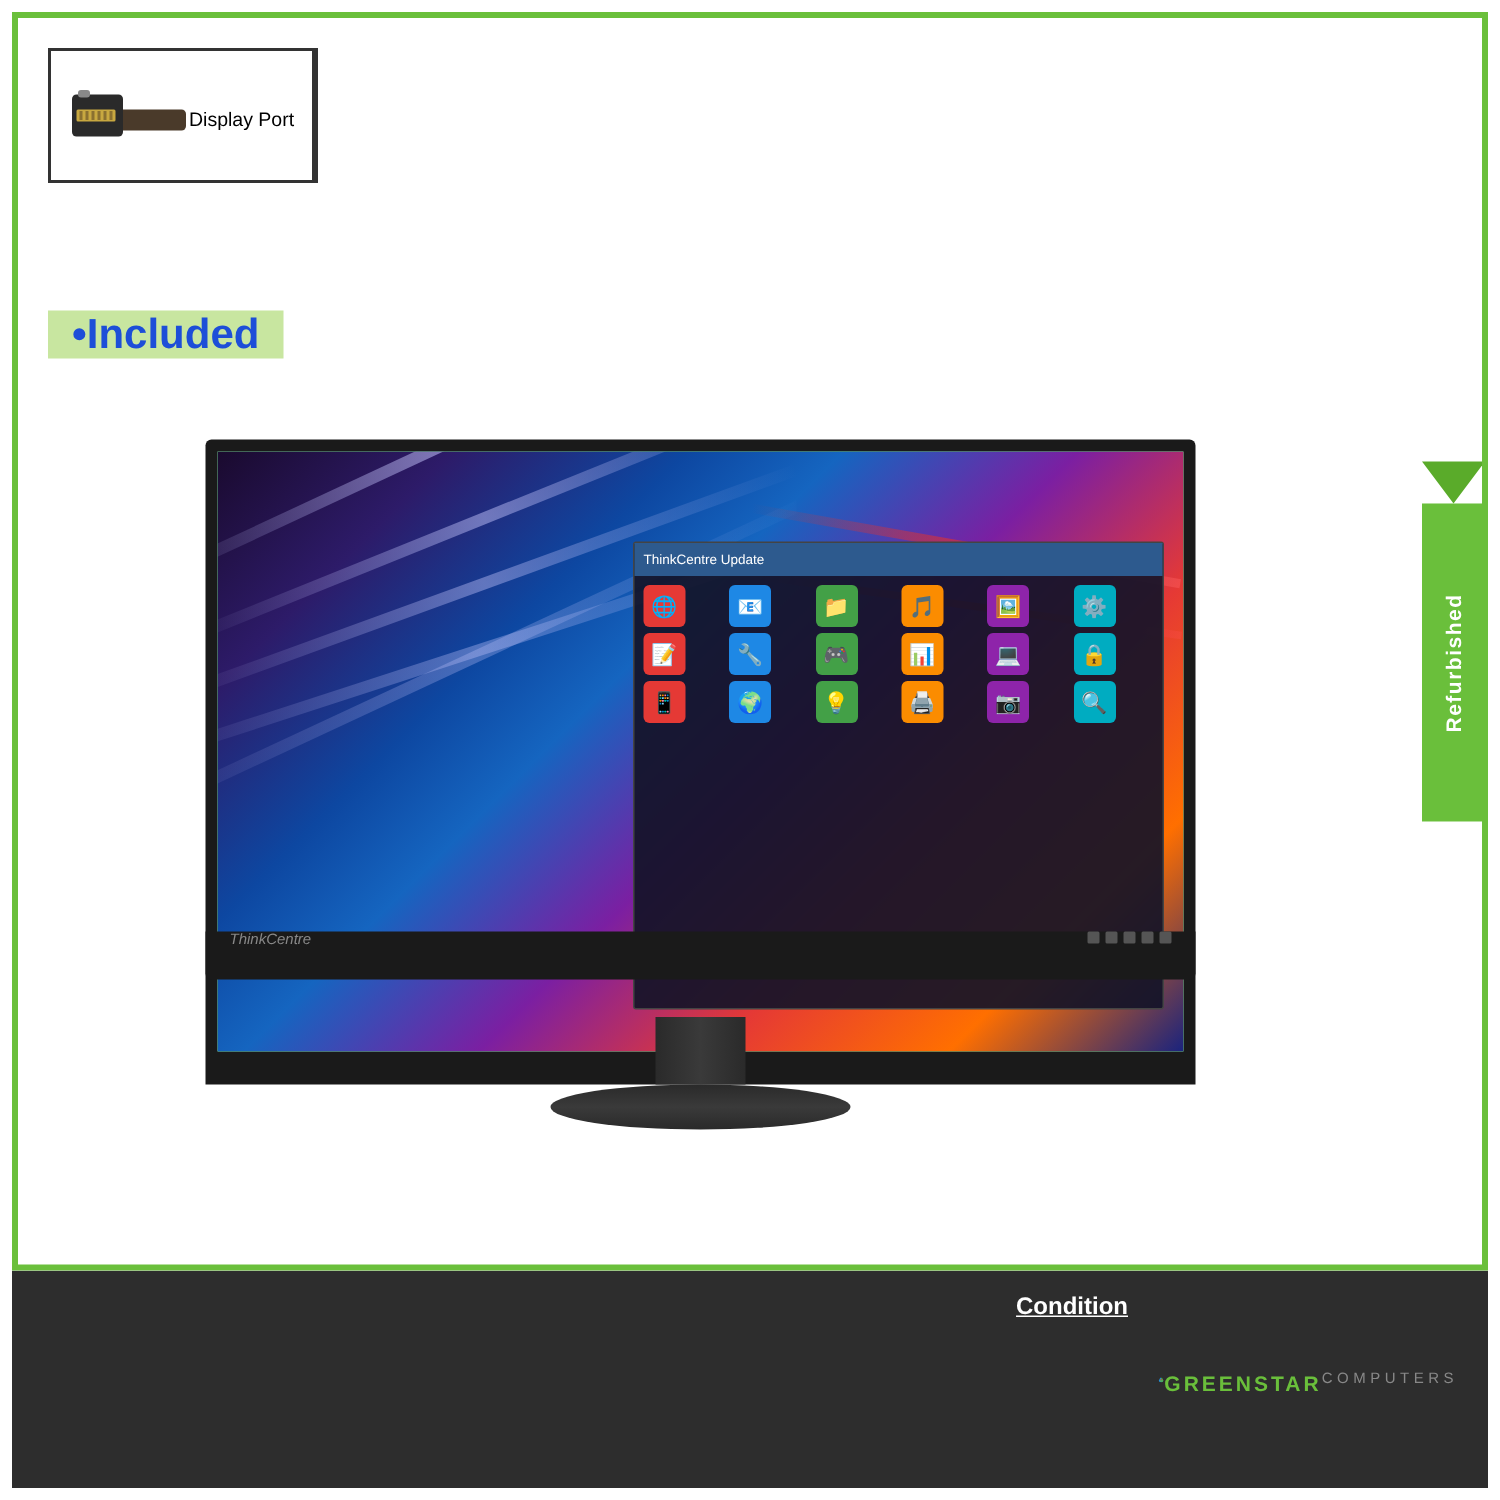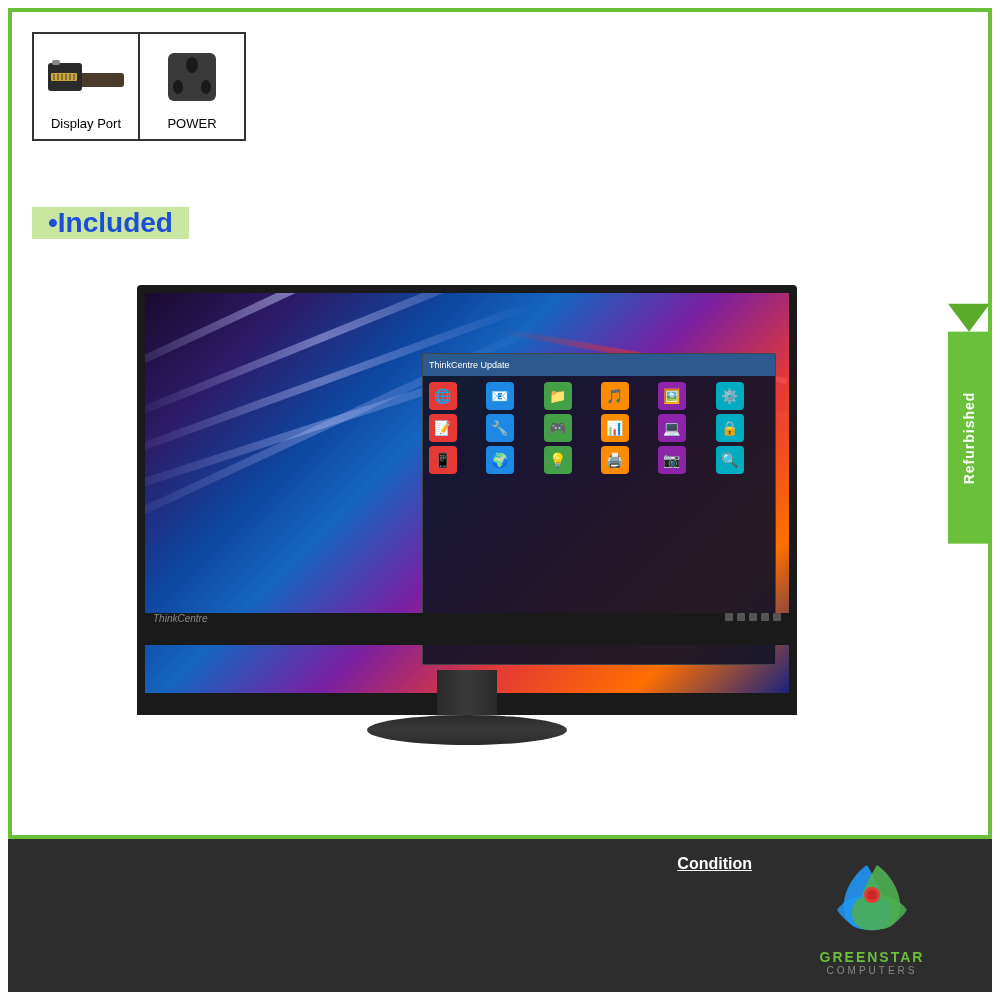--- a/index.html
+++ b/index.html
@@ -75,21 +75,21 @@
       top: 20px;
       left: 20px;
       border: 2px solid #333;
       display: flex;
       flex-direction: row;
       background: #fff;
     }
 
     .accessory-item {
       display: flex;
-      flex-direction: column;
+      flex-direction: row;
       align-items: center;
       padding: 8px 12px;
       justify-content: space-between;
     }
 
     .accessory-item:first-child {
       border-right: 2px solid #333;
     }
 
     .accessory-icon {
@@ -353,21 +353,21 @@
     .condition-body {
       font-size: 13px;
       color: #ddd;
       line-height: 1.5;
     }
 
     
     .logo-area {
       width: 200px;
       display: flex;
-      flex-direction: column;
+      flex-direction: row;
       align-items: center;
       justify-content: center;
     }
 
     .logo-icon {
       width: 90px;
       height: 90px;
     }
 
     .logo-text {
@@ -415,33 +415,20 @@
             <rect x="19" y="29" width="2" height="6" fill="#8a7030"></rect>
             <rect x="23" y="29" width="2" height="6" fill="#8a7030"></rect>
             <rect x="27" y="29" width="2" height="6" fill="#8a7030"></rect>
 
             <rect x="6" y="15" width="8" height="5" rx="2" fill="#888"></rect>
           </svg>
         </div>
         <span class="accessory-label">Display Port</span>
       </div>
 
-      <div class="accessory-item">
-        <div class="accessory-icon">
-          <svg class="power-svg" viewBox="0 0 65 65" xmlns="http://www.w3.org/2000/svg">
-
-            <rect x="8" y="8" width="48" height="48" rx="6" fill="#3a3a3a"></rect>
-
-            <ellipse cx="32" cy="20" rx="6" ry="8" fill="#1a1a1a"></ellipse>
-            <ellipse cx="18" cy="42" rx="5" ry="7" fill="#1a1a1a"></ellipse>
-            <ellipse cx="46" cy="42" rx="5" ry="7" fill="#1a1a1a"></ellipse>
-          </svg>
-        </div>
-        <span class="accessory-label">POWER</span>
-      </div>
     </div>
 
     <div class="included-section">
       <span class="included-text">
         <span>•</span><span>Included</span>
       </span>
     </div>
 
     <div class="monitor-area">
       <div class="monitor-frame">

